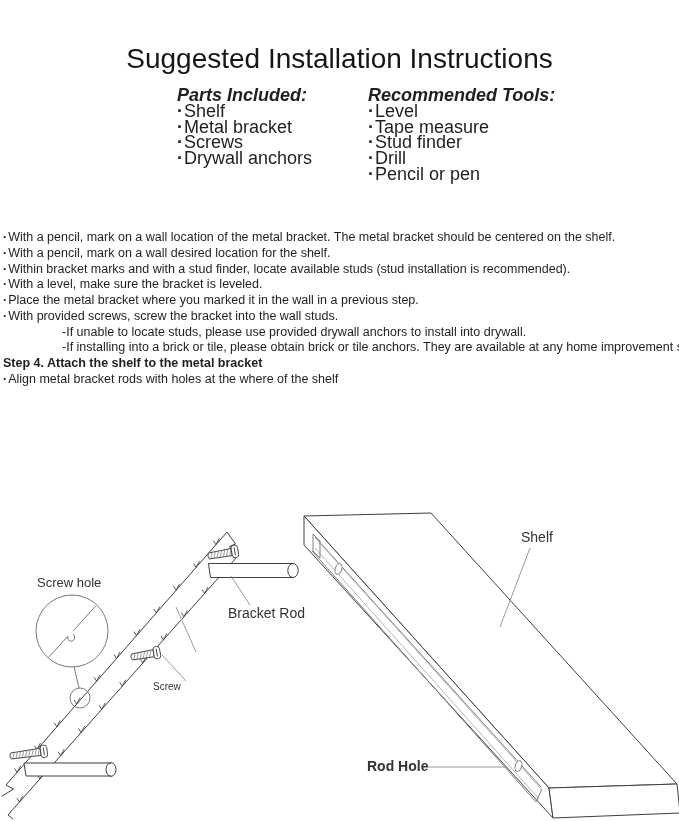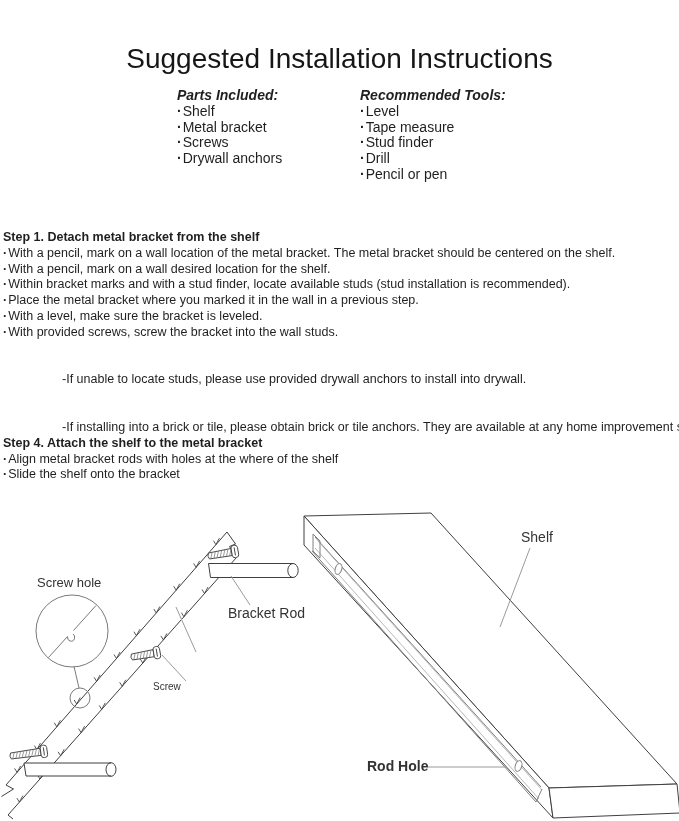--- a/index.html
+++ b/index.html
@@ -1,28 +1,28 @@
 <!DOCTYPE html>
 <html><head>
 <meta charset="utf-8">
 <style>
   html,body{margin:0;padding:0;background:#ffffff;}
   body{width:679px;height:821px;position:relative;overflow:hidden;
        font-family:"Liberation Sans",sans-serif;color:#1f1f1f;}
   .title{position:absolute;top:1px;left:0;width:679px;text-align:center;
          font-size:28px;font-weight:400;color:#161616;white-space:nowrap;margin-top:42px;}
-  .list-block{position:absolute;top:88px;font-size:14px;line-height:15.8px;}
+  .list-block{position:absolute;top:88px;font-size:18px;line-height:15.8px;}
   #parts-block{left:177px;}
-  #tools-block{left:360px;}
+  #tools-block{left:368px;}
   .list-heading{font-weight:bold;font-style:italic;}
   .list-item::before,.bullet::before{content:"·";font-weight:700;margin-right:1px;}
   .steps{position:absolute;left:3px;top:230px;font-size:12.5px;line-height:15.77px;
          white-space:nowrap;width:676px;}
   .step-heading{font-weight:bold;}
-  .subbullet{padding-left:59px;margin-top:32px;}
+  .subbullet{padding-left:59px;}
   .diagram-svg{position:absolute;left:0;top:480px;width:679px;height:341px;}
   .dlabel{position:absolute;font-size:14px;color:#333333;white-space:nowrap;}
   #lbl-screw-hole{left:37px;top:575px;font-size:13px;}
   #lbl-bracket-rod{left:228px;top:605px;}
   #lbl-screw{left:153px;top:681px;font-size:10px;}
   #lbl-shelf{left:521px;top:529px;}
   #lbl-rod-hole{left:367px;top:758px;font-weight:bold;}
 </style>
 </head>
 <body>
@@ -44,32 +44,30 @@
   <div id="tools-items">
       <div class="list-item">Level</div>
       <div class="list-item">Tape measure</div>
       <div class="list-item">Stud finder</div>
       <div class="list-item">Drill</div>
       <div class="list-item">Pencil or pen</div>
     </div>
 </div>
 
 <div class="steps" id="steps">
-    <div class="step-heading">Step 1. Detach metal bracket from the shelf</div>
     <div class="bullet">With a pencil, mark on a wall location of the metal bracket. The metal bracket should be centered on the shelf.</div>
     <div class="bullet">With a pencil, mark on a wall desired location for the shelf.</div>
     <div class="bullet">Within bracket marks and with a stud finder, locate available studs (stud installation is recommended).</div>
+    <div class="bullet">With a level, make sure the bracket is leveled.</div>
     <div class="bullet">Place the metal bracket where you marked it in the wall in a previous step.</div>
-    <div class="bullet">With a level, make sure the bracket is leveled.</div>
     <div class="bullet">With provided screws, screw the bracket into the wall studs.</div>
     <div class="subbullet">-If unable to locate studs, please use provided drywall anchors to install into drywall.</div>
     <div class="subbullet">-If installing into a brick or tile, please obtain brick or tile anchors. They are available at any home improvement store.</div>
     <div class="step-heading">Step 4. Attach the shelf to the metal bracket</div>
     <div class="bullet">Align metal bracket rods with holes at the where of the shelf</div>
-    <div class="bullet">Slide the shelf onto the bracket</div>
   </div>
 
 <svg class="diagram-svg" viewBox="0 480 679 341" xmlns="http://www.w3.org/2000/svg">
 
   <g stroke="#3f3f3f" fill="none" stroke-width="1">
     <path d="M6,785 L227,532"></path>
     <path d="M227,532 L235.5,544 L229.5,546.5 L236.5,557.5"></path>
     <path d="M236.5,557.5 L8,815 L13,819"></path>
     <path d="M6,785 L13.5,789 L1.5,796.5"></path>
   </g>

